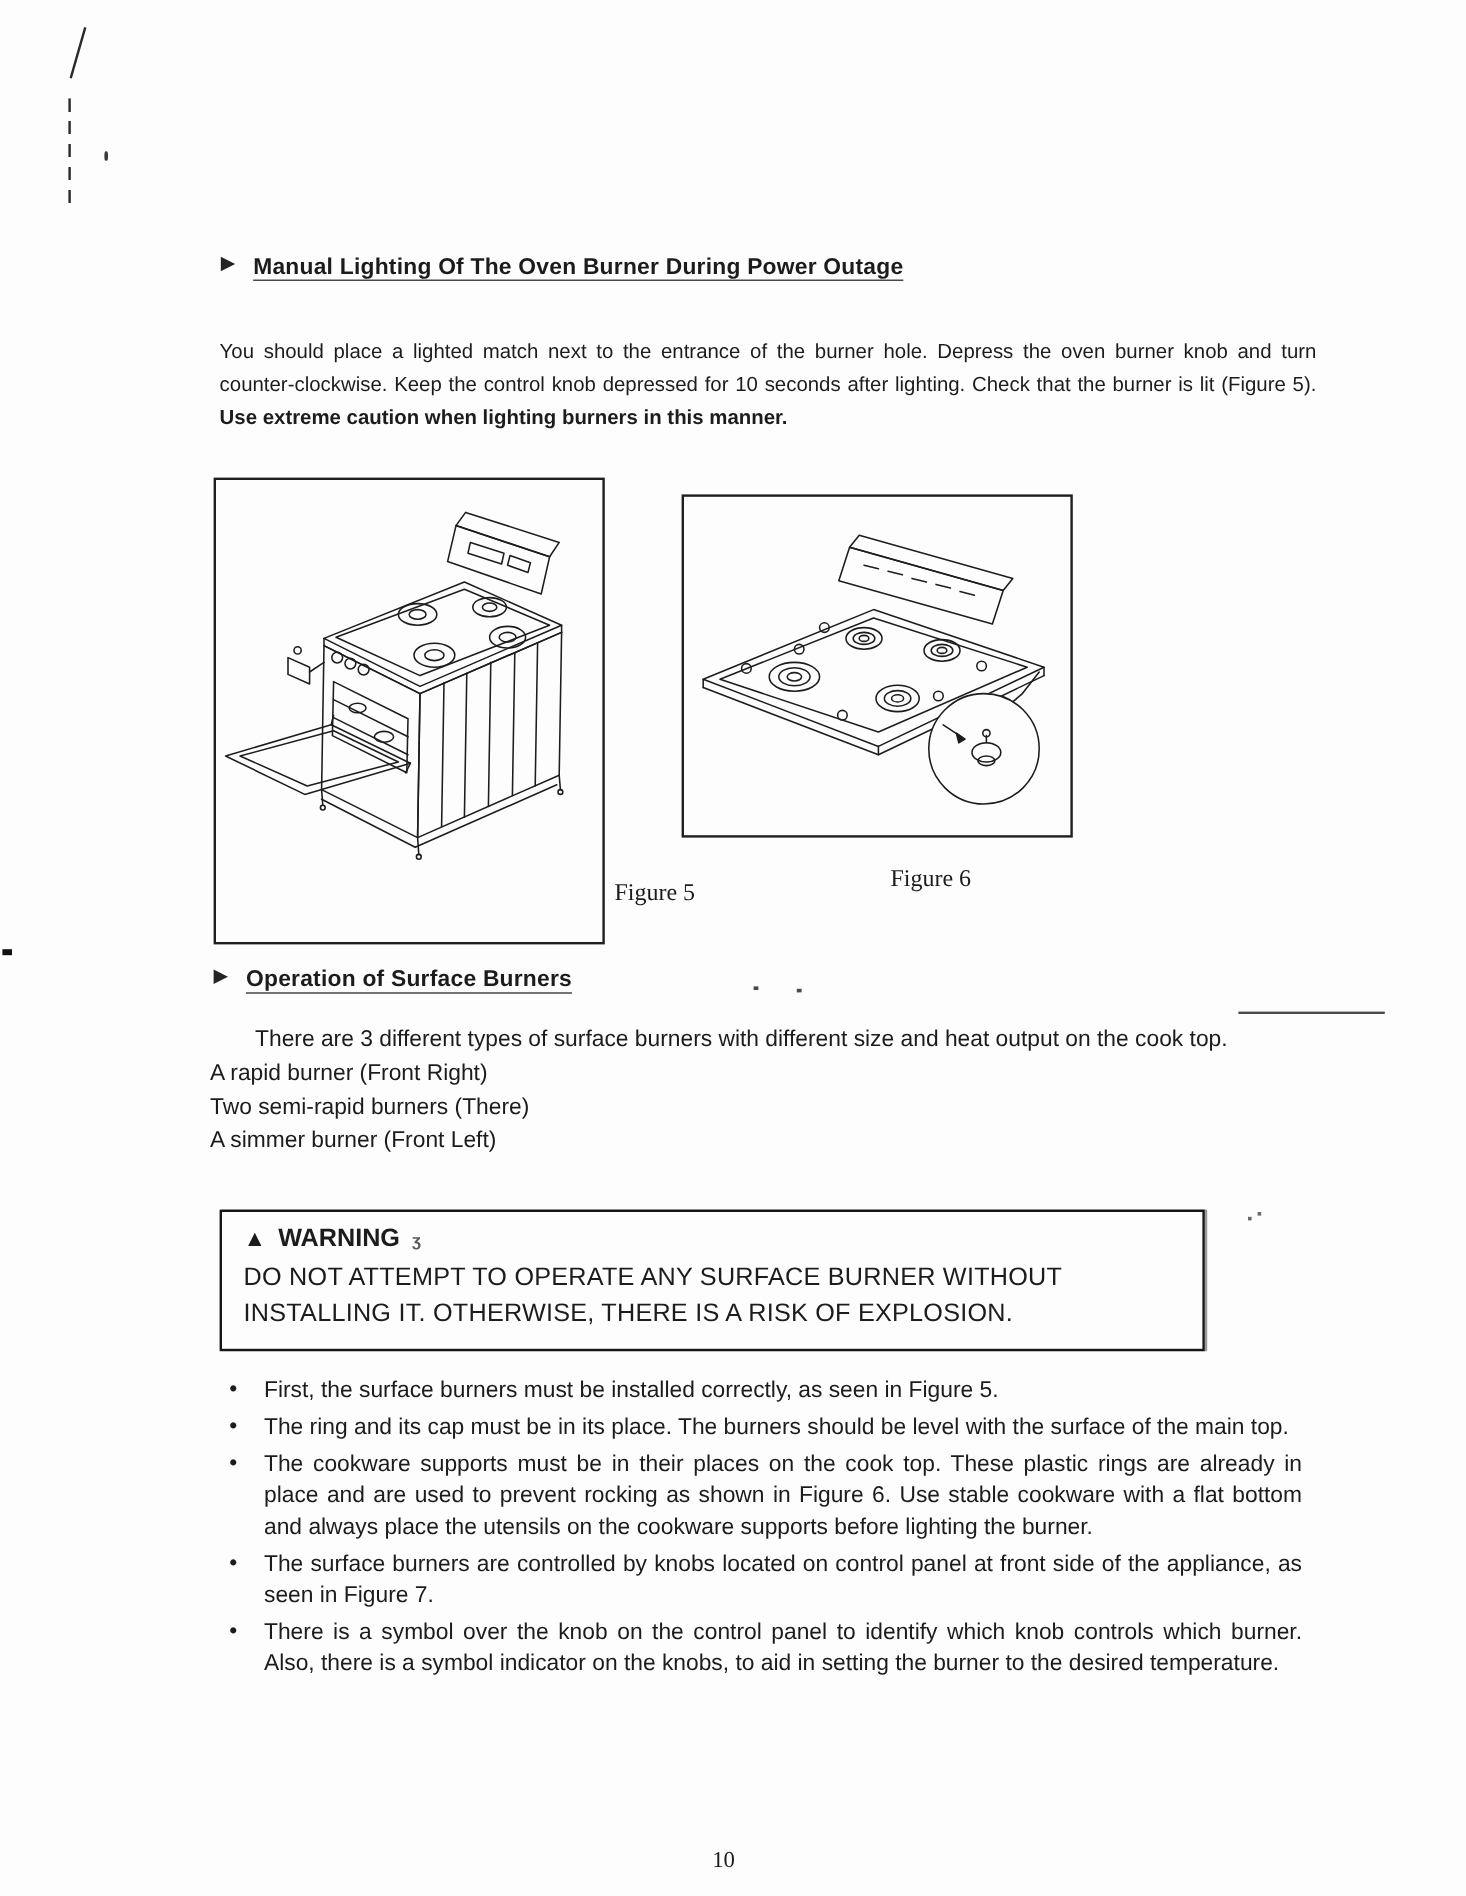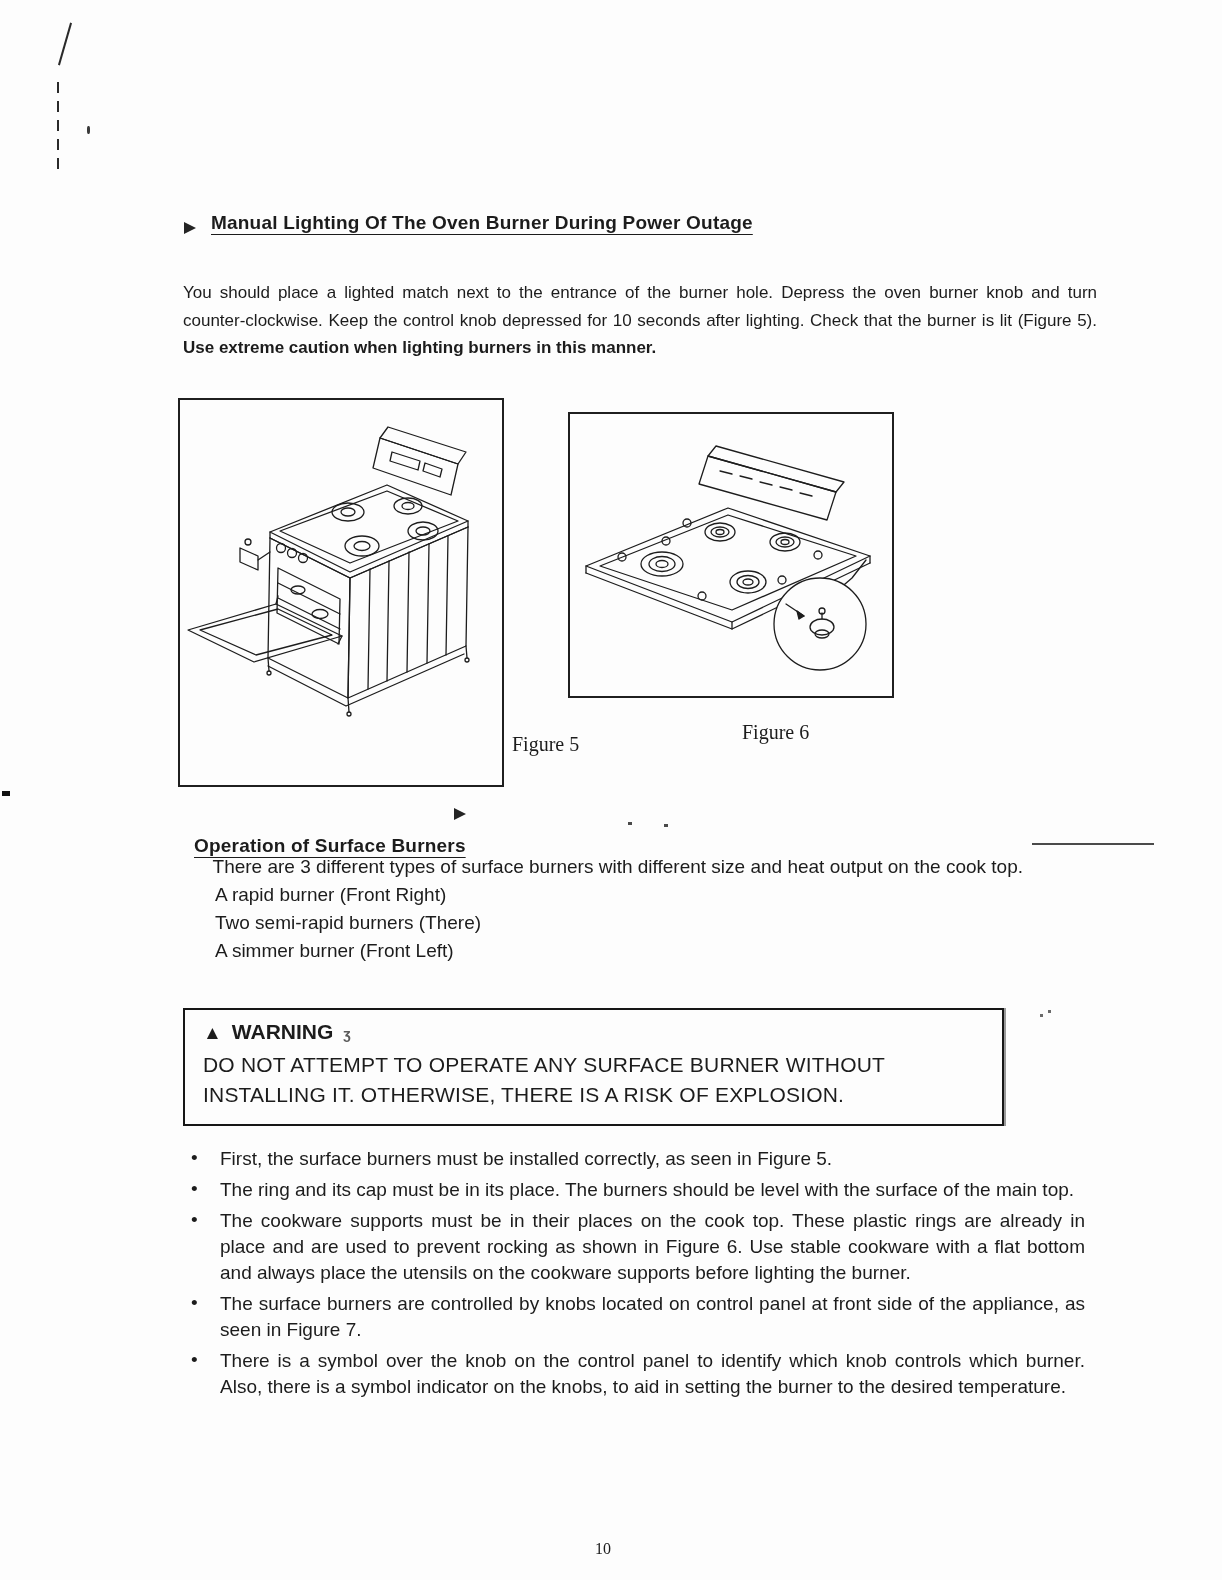--- a/index.html
+++ b/index.html
@@ -3,37 +3,37 @@
 <meta charset="utf-8">
 <style>
   html,body { margin:0; padding:0; background:#ffffff; }
   .page {
     position:relative; width:1222px; height:1580px; margin:0 auto;
     background:#fdfdfd; color:#1c1c1c;
     font-family:"Liberation Sans", sans-serif;
     overflow:hidden;
   }
   
-  .heading { position:absolute; display:flex; align-items:flex-end; gap:15px;
+  .heading { position:absolute; display:flex; align-items:flex-start; gap:15px;
              font-size:19px; font-weight:700; }
   .heading .h-text { text-decoration:underline; text-underline-offset:5px; letter-spacing:.2px; }
   .arrow-glyph { width:0; height:0; border-left:12px solid #242424;
                  border-top:6px solid transparent; border-bottom:6px solid transparent; margin-top:2px; }
   .h1 { left:184px; top:212px; }
-  .h2 { left:194px; top:806px;flex-direction:column; }
+  .h2 { left:178px; top:806px; }
 
   
   .para1 { position:absolute; left:183px; top:262px; width:914px;
            font-size:17px; line-height:27.5px; text-align:justify; }
   .bold { font-weight:700; }
 
   .sec2 { position:absolute; left:175px; top:853px; width:848px;
           font-size:19px; line-height:28px; }
   .sec2 p { margin:0;text-align:right; }
-  .sec2 .type-line { white-space:nowrap;margin-left:40px; }
+  .sec2 .type-line { white-space:nowrap; }
 
   
   .figbox { position:absolute; border:2px solid #1f1f1f; background:#fdfdfd; }
   .figbox1 { left:178px; top:398px; width:322px; height:385px; }
   .figbox2 { left:568px; top:412px; width:322px; height:282px; }
   .figcap { position:absolute; font-family:"Liberation Serif", serif; font-size:20px; }
   .cap5 { left:512px; top:733px; }
   .cap6 { left:742px; top:721px; }
   .figbox svg { width:100%; height:100%; display:block; }
 
@@ -47,21 +47,21 @@
   .warn-text { font-size:21px; line-height:30px; margin-top:6px; letter-spacing:.2px; }
 
   
   .bullets { position:absolute; left:183px; top:1146px; width:902px; margin:0; padding:0; }
   .bullets li { position:relative; list-style:none; padding-left:37px;
                 font-size:19px; line-height:26px; text-align:justify; margin-bottom:5px; }
   .bullets li .dot { position:absolute; left:8px; top:-1px; }
 
   
   .pageno { position:absolute; left:0; right:16px; top:1540px; text-align:center;
-            font-family:"Liberation Serif", serif; font-size:16px; }
+            font-family:"Liberation Serif", serif; font-size:19px; }
 
   
   .art { position:absolute; background:#2a2a2a; }
   .art-slash { left:64px; top:22px; width:2px; height:44px; transform:rotate(16deg); }
   .art-vline { left:57px; top:82px; width:2px; height:90px;
                background:repeating-linear-gradient(#2a2a2a 0 11px, transparent 11px 19px); }
   .art-comma { left:87px; top:126px; width:3px; height:8px; border-radius:40%; background:#3a3a3a; }
   .art-dot-left { left:2px; top:791px; width:8px; height:5px; background:#111; }
   .art-line-right { left:1032px; top:843px; width:122px; height:2px; background:#4a4a4a; }
   .art-dot1 { left:628px; top:822px; width:4px; height:3px; background:#4a4a4a; }

